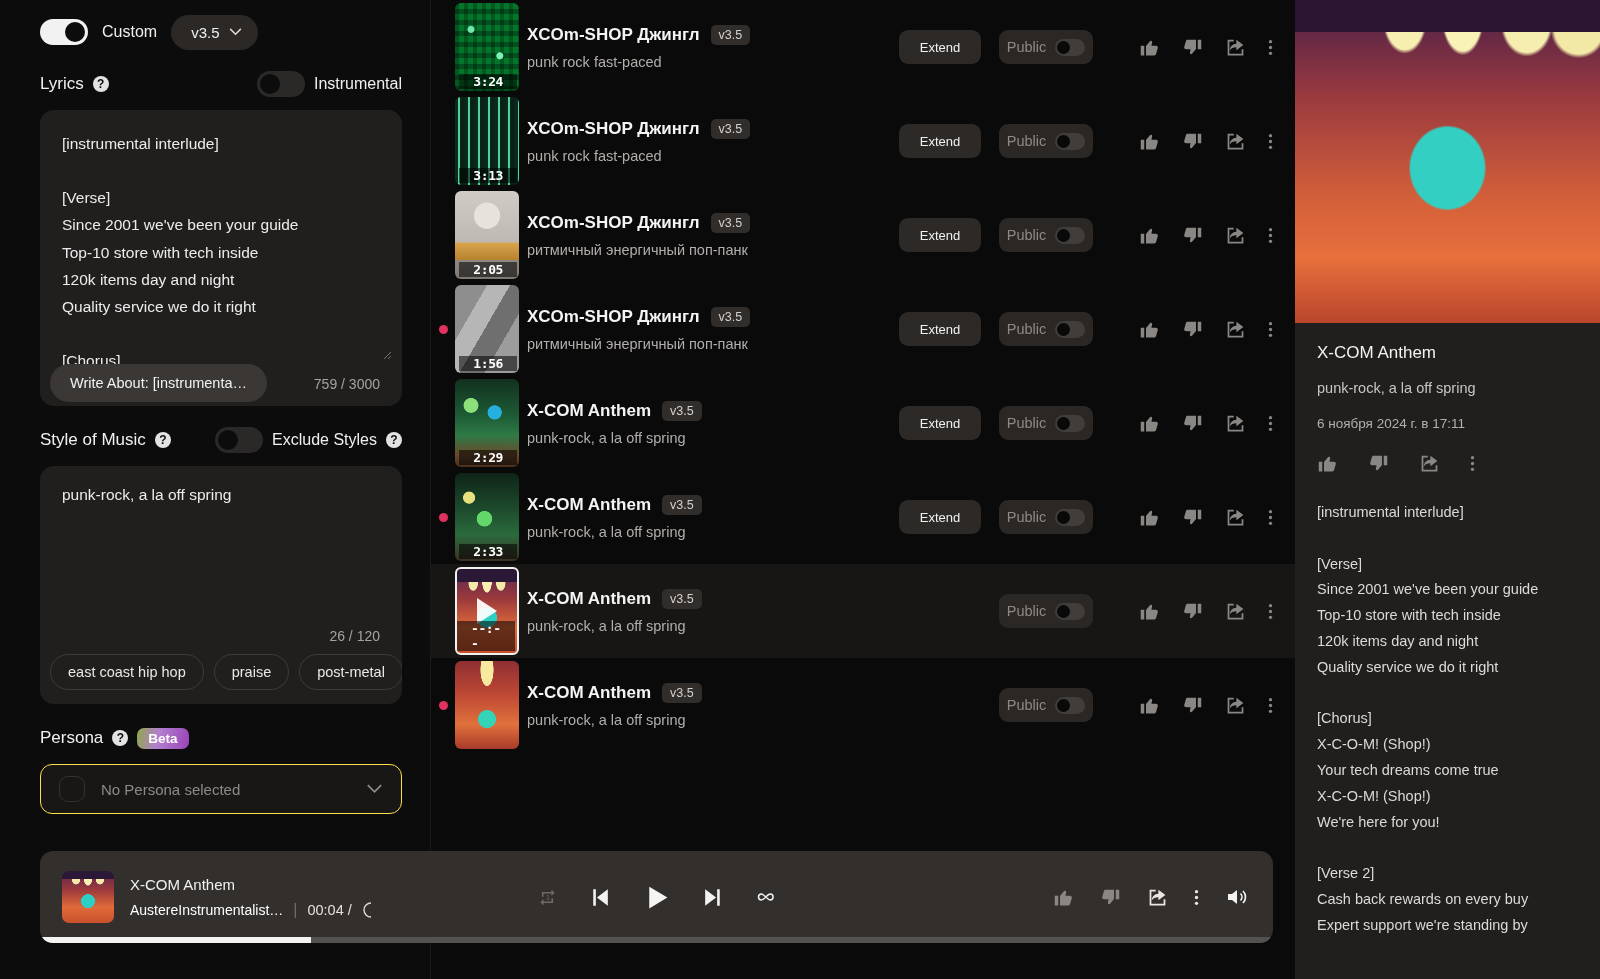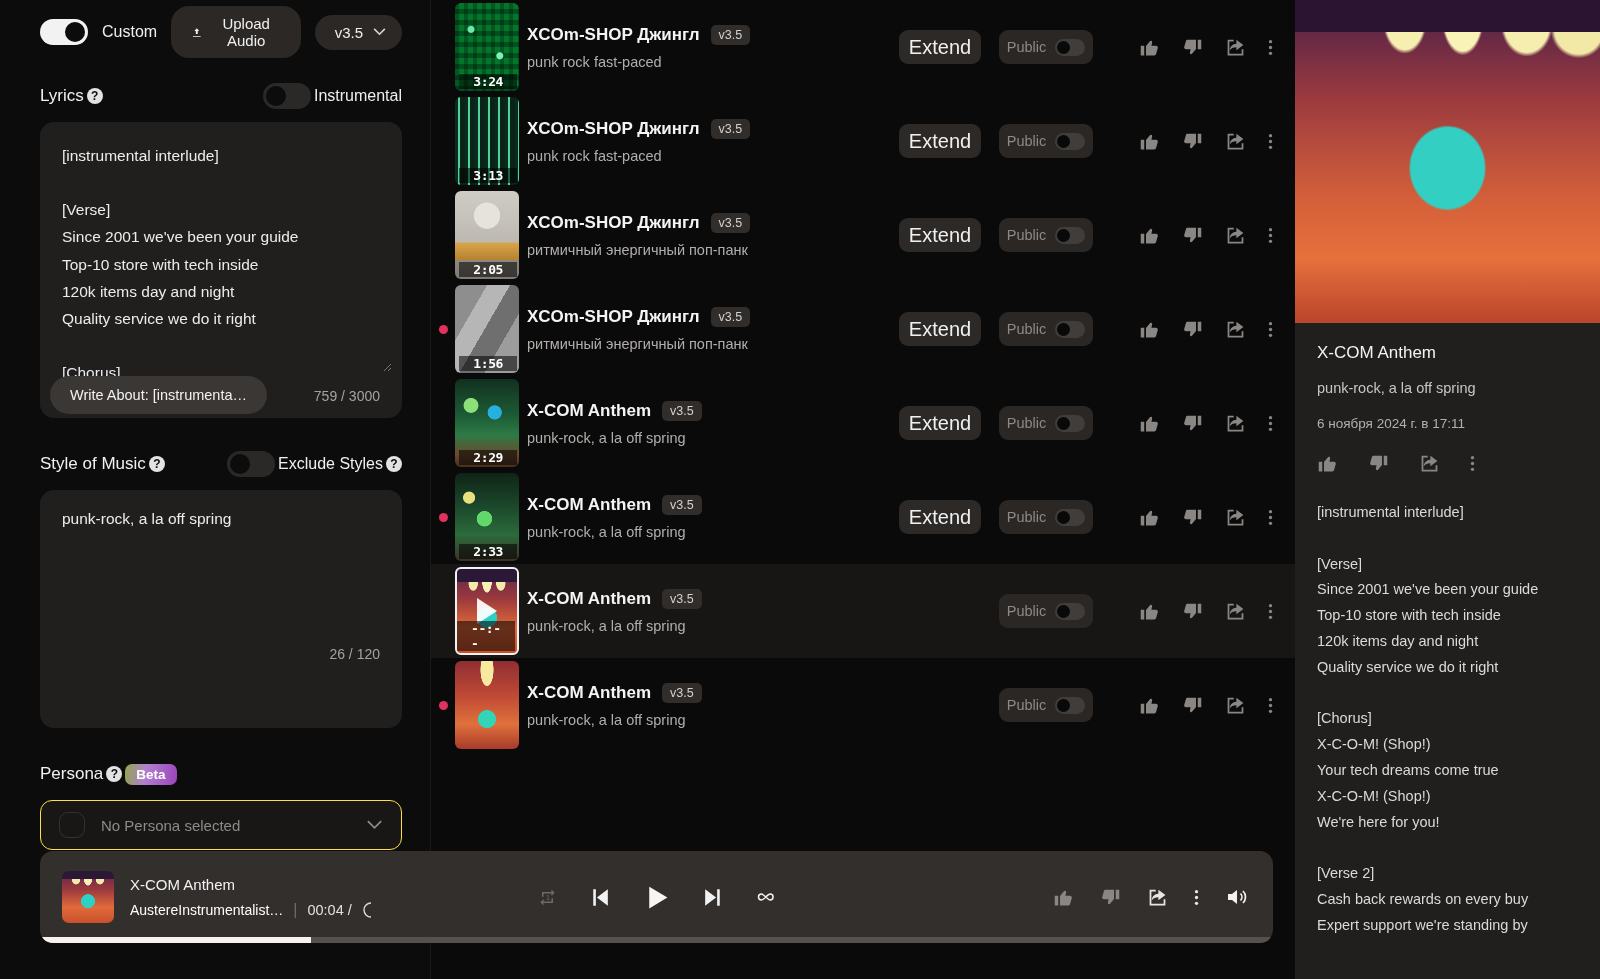--- a/index.html
+++ b/index.html
@@ -42,22 +42,22 @@
     font-family: "Liberation Sans", sans-serif; cursor: pointer;
   }
   .btn-version {
     display: flex; align-items: center; gap: 10px;
     background: #2b2826; border: none; border-radius: 18px;
     padding: 9px 16px 9px 20px; color: #f0f0f0; font-size: 15px;
     font-family: "Liberation Sans", sans-serif; cursor: pointer;
   }
 
   .section-head {
-    display: flex; align-items: center; gap: 3px;
-    margin-top: 32px; height: 28px;
+    display: flex; align-items: center; gap: 9px;
+    margin-top: 20px; height: 28px;
   }
   .section-head .title { font-size: 17px; color: #f0f0f0; }
   .qmark {
     width: 16px; height: 16px; border-radius: 50%;
     background: #e3e3e3; color: #0d0c0c;
     font-size: 12px; font-weight: bold; line-height: 16px;
     text-align: center; display: inline-block;
   }
   .spacer { flex: 1; }
 
@@ -70,21 +70,21 @@
   .textbox.style { height: 238px; padding: 20px 22px; }
   .lyric-text {
     font-size: 15.5px; line-height: 1.75; color: #ececec;
     white-space: pre-wrap; overflow: hidden; height: 252px;
   }
   .style-text { font-size: 15.5px; color: #ececec; }
   .counter {
     position: absolute; font-size: 14px; color: #a6a29e;
   }
   .lyrics .counter { right: 22px; bottom: 14px; }
-  .style .counter { right: 22px; bottom: 66px; }
+  .style .counter { right: 22px; bottom: 60px; }
   .resize-grip {
     position: absolute; right: 10px; bottom: 46px;
     width: 12px; height: 12px; opacity: .55;
   }
   .write-about {
     position: absolute; left: 10px; bottom: 4px;
     background: #3a3735; border-radius: 20px;
     padding: 11px 20px; font-size: 14.5px; color: #f2f2f2;
     white-space: nowrap; max-width: 225px; overflow: hidden;
     text-overflow: ellipsis; cursor: pointer; border: none;
@@ -156,21 +156,21 @@
   .title-line { display: flex; align-items: center; gap: 11px; }
   .song-title { font-size: 17px; font-weight: bold; color: #f4f4f4; }
   .vbadge {
     background: #302d2b; border-radius: 5px; padding: 3px 8px;
     font-size: 12.5px; color: #d3d0cd;
   }
   .song-sub { font-size: 14.5px; color: #b2aeab; margin-top: 9px; }
   .ctrl { display: flex; align-items: center; }
   .btn-extend {
     background: #2c2927; border: none; border-radius: 9px;
-    width: 82px; height: 34px; color: #f0f0f0; font-size: 20px;
+    width: 82px; height: 34px; color: #f0f0f0; font-size: 13px;
     cursor: pointer; font-family: "Liberation Sans", sans-serif;
   }
   .slot-extend { width: 82px; margin-right: 18px; }
   .pub-pill {
     background: #2a2725; border-radius: 9px;
     height: 34px; width: 94px;
     display: flex; align-items: center; justify-content: center; gap: 9px;
     cursor: pointer;
   }
   .pub-pill .t { font-size: 14.5px; color: #8d8986; }
@@ -314,26 +314,20 @@
 
 <div id="app">
 
   <div class="left-panel">
 
     <div class="row-top">
       <div class="toggle on">
           <div class="knob"></div>
         </div>
       <span class="lbl">Custom</span>
-      <button class="btn-upload">
-        <svg width="15" height="15" viewBox="0 0 24 24">
-            <path d="M12 3l5 6h-3v6h-4V9H7l5-6zM4 19h16v2H4z" fill="#f0f0f0"></path>
-          </svg>
-        <span>Upload Audio</span>
-      </button>
       <button class="btn-version">
         <span>v3.5</span>
         <svg width="13" height="8" viewBox="0 0 14 9">
             <path d="M1 1l6 6 6-6" stroke="#d8d5d2" stroke-width="1.8" fill="none"></path>
           </svg>
       </button>
     </div>
 
     <div class="section-head">
       <span class="title">Lyrics</span>
@@ -370,20 +364,26 @@
       <div class="toggle off">
           <div class="knob"></div>
         </div>
       <span class="lbl">Exclude Styles</span>
       <span class="qmark">?</span>
     </div>
 
     <div class="textbox style">
       <div class="style-text">punk-rock, a la off spring</div>
       <span class="counter">26 / 120</span>
+      <div class="tag-row">
+        <button class="tag">east coast hip hop</button>
+        <button class="tag">praise</button>
+        <button class="tag">post-metal</button>
+
+      </div>
     </div>
 
     <div class="section-head">
       <span class="title">Persona</span>
       <span class="qmark">?</span>
       <span class="beta-badge">Beta</span>
     </div>
 
     <div class="persona-box">
       <div class="persona-blob"></div>

